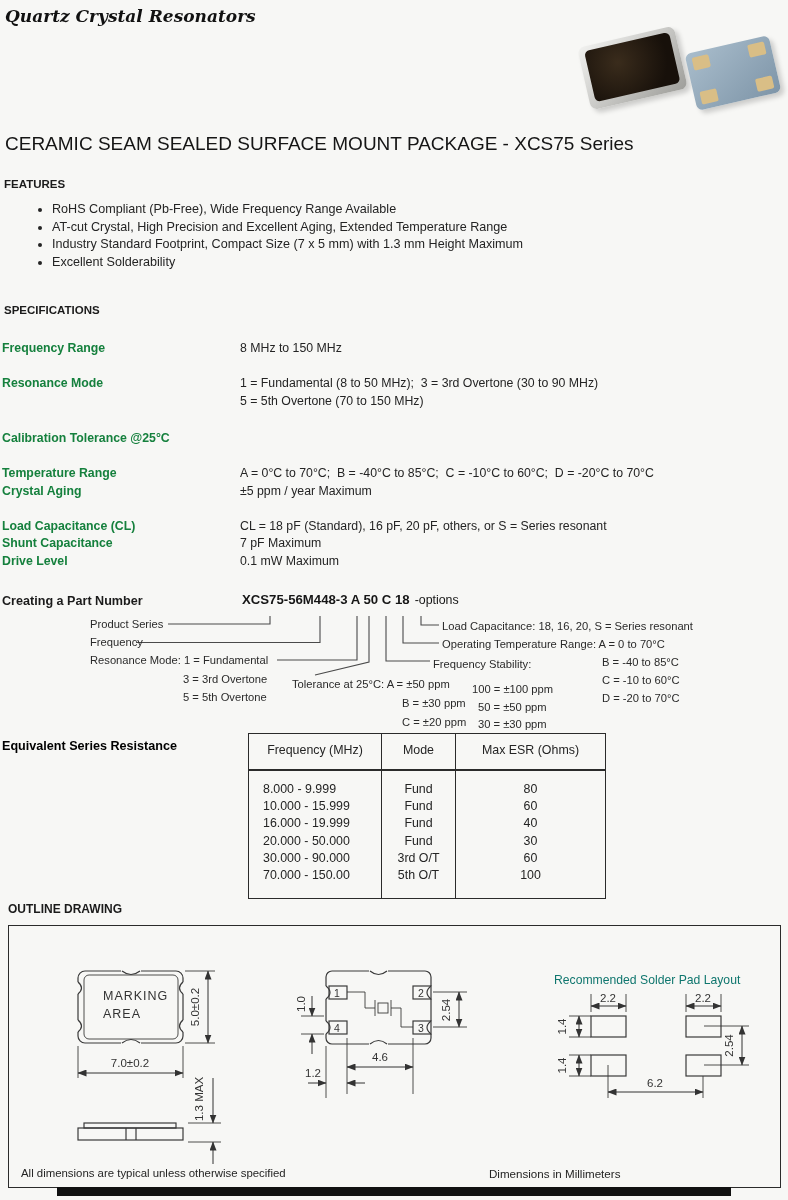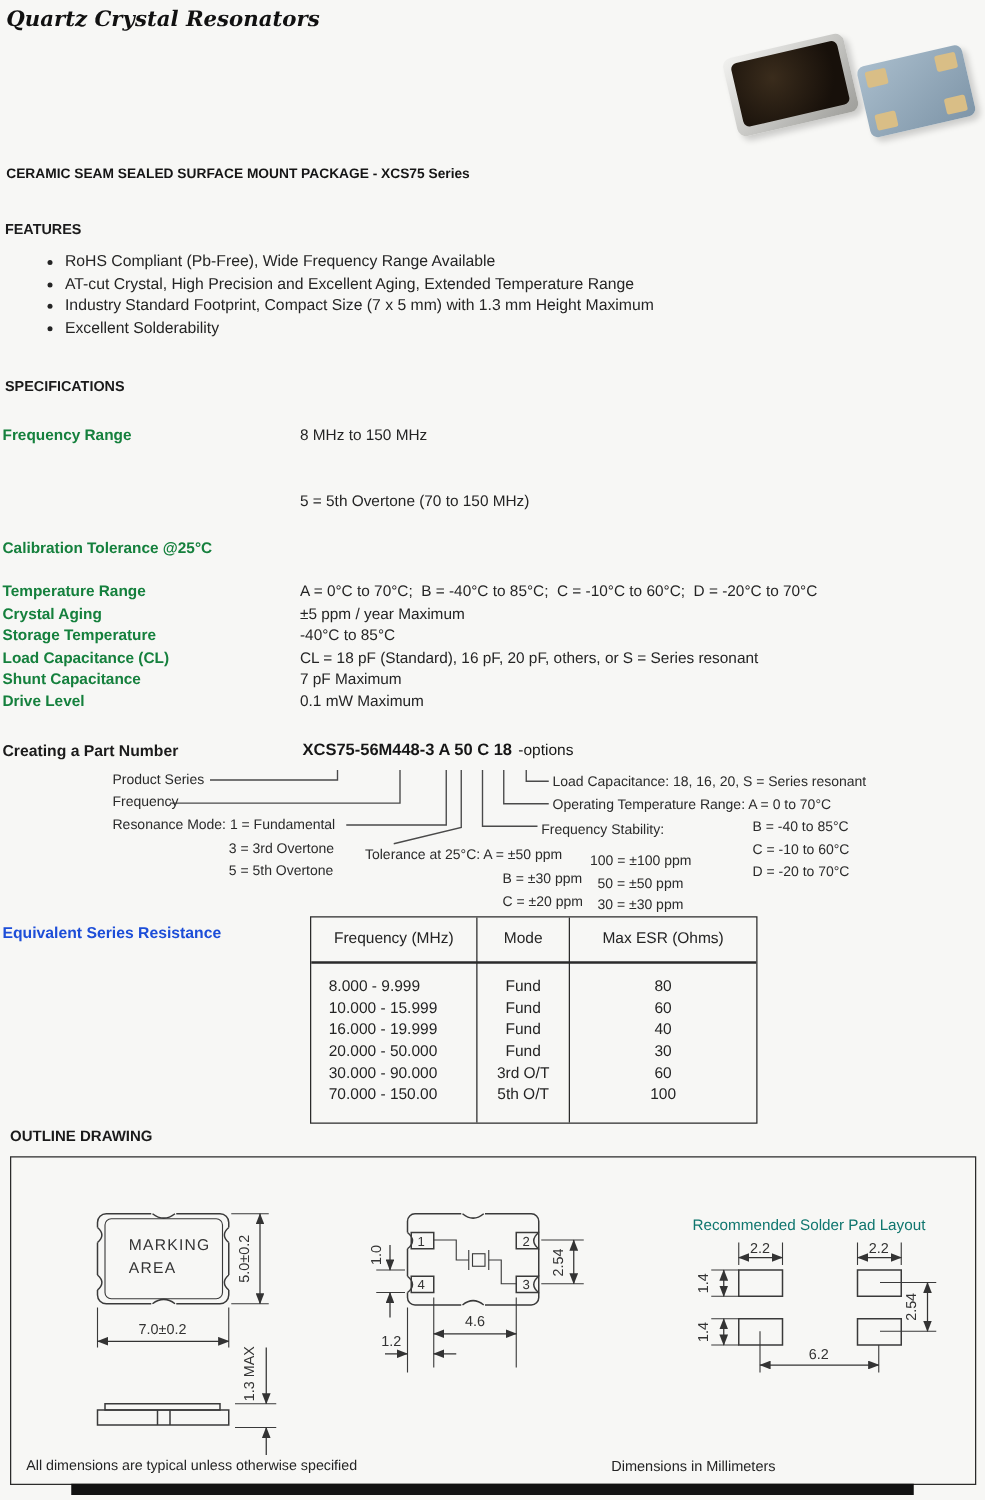--- a/index.html
+++ b/index.html
@@ -15,21 +15,21 @@
              box-shadow:3px 4px 5px rgba(0,0,0,0.18);}
   .chip-dark-inner{position:absolute;left:6px;top:5px;right:6px;bottom:7px;border-radius:5px;
              background:radial-gradient(circle at 35% 35%, #3a2c1c, #17100a 75%);}
   .chip-blue{left:690px;top:44px;width:86px;height:58px;transform:rotate(-13deg);
              background:linear-gradient(145deg,#a9bdcc,#7e95a8);border-radius:6px;
              box-shadow:3px 4px 5px rgba(0,0,0,0.18);}
   .chip-pad{position:absolute;width:17px;height:13px;background:#d9be86;border-radius:2px;}
   .chip-pad.tl{left:6px;top:5px}.chip-pad.tr{right:6px;top:5px}
   .chip-pad.bl{left:6px;bottom:5px}.chip-pad.br{right:6px;bottom:5px}
 
-  .main-title{left:5px;top:133px;font-size:11px;font-weight:bold;color:#151515;}
+  .main-title{left:5px;top:133px;font-size:19px;font-weight:normal;color:#151515;}
   .sec-h{font-size:11.5px;font-weight:bold;color:#1b1b1b;}
 
   
   .features{left:0;top:201px;margin:0;padding:0 0 0 52px;list-style:disc;}
   .features li{font-size:12.6px;line-height:17.5px;}
 
   
   .specs{left:0;top:340px;width:788px;height:240px;}
   .spec-row{position:absolute;left:2px;right:0;height:17px;font-size:12.3px;line-height:17px;}
   .spec-label{position:absolute;left:0;font-weight:bold;color:#15803d;white-space:pre;}
@@ -37,21 +37,21 @@
 
   
   .pn{left:0;top:590px;width:692px;height:152px;}
   .pn-h{position:absolute;left:2px;top:4px;font-weight:bold;font-size:12.6px;color:#1b1b1b;}
   .pn-ex{position:absolute;left:242px;top:2px;font-size:13.2px;font-weight:bold;color:#161616;white-space:pre;}
   .pn-suffix{font-weight:normal;font-size:12.4px;margin-left:5px;}
   .pn-l{position:absolute;font-size:11.2px;white-space:pre;color:#2a2a2a;}
   .pn-svg{position:absolute;left:0;top:0;}
 
   
-  .esr-h{left:2px;top:739px;font-size:12.6px;font-weight:bold;color:#1d4ed8;}
+  .esr-h{left:2px;top:739px;font-size:12.6px;font-weight:bold;color:#000000;}
   .esr{left:248px;top:733px;width:356px;height:164px;border:1.5px solid #2b2b2b;background:transparent;}
   .esr-v{position:absolute;top:0;bottom:0;width:1.5px;background:#2b2b2b;}
   .esr-hline{position:absolute;left:0;right:0;top:35px;height:1.5px;background:#2b2b2b;}
   .esr-th{position:absolute;top:9px;text-align:center;font-size:12.4px;}
   .esr-row{position:absolute;left:0;right:0;height:17.2px;font-size:12.4px;line-height:17.2px;}
   .esr-c0{position:absolute;left:14px;}
   .esr-c1{position:absolute;left:133px;width:73px;text-align:center;}
   .esr-c2{position:absolute;left:207px;width:149px;text-align:center;}
 
   
@@ -95,37 +95,37 @@
     <li>Industry Standard Footprint, Compact Size (7 x 5 mm) with 1.3 mm Height Maximum</li>
     <li>Excellent Solderability</li>
   </ul>
 
   <div class="abs sec-h" style="left:4px;top:304px;">SPECIFICATIONS</div>
   <div class="abs specs">
     <div class="spec-row" style="top:0px">
       <span class="spec-label">Frequency Range</span>
       <span class="spec-value">8 MHz to 150 MHz</span>
     </div>
+    <div class="spec-row" style="top:35px">
+      <span class="spec-label">Resonance Mode</span>
+      <span class="spec-value">1 = Fundamental (8 to 50 MHz);  3 = 3rd Overtone (30 to 90 MHz)</span>
+    </div>
     <div class="spec-row" style="top:52.5px">
       <span class="spec-value">5 = 5th Overtone (70 to 150 MHz)</span>
     </div>
     <div class="spec-row" style="top:90px">
       <span class="spec-label">Calibration Tolerance @25°C</span>
     </div>
     <div class="spec-row" style="top:125px">
       <span class="spec-label">Temperature Range</span>
       <span class="spec-value">A = 0°C to 70°C;  B = -40°C to 85°C;  C = -10°C to 60°C;  D = -20°C to 70°C</span>
     </div>
     <div class="spec-row" style="top:142.5px">
       <span class="spec-label">Crystal Aging</span>
       <span class="spec-value">±5 ppm / year Maximum</span>
-    </div>
-    <div class="spec-row" style="top:160px">
-      <span class="spec-label">Storage Temperature</span>
-      <span class="spec-value">-40°C to 85°C</span>
     </div>
     <div class="spec-row" style="top:177.5px">
       <span class="spec-label">Load Capacitance (CL)</span>
       <span class="spec-value">CL = 18 pF (Standard), 16 pF, 20 pF, others, or S = Series resonant</span>
     </div>
     <div class="spec-row" style="top:195px">
       <span class="spec-label">Shunt Capacitance</span>
       <span class="spec-value">7 pF Maximum</span>
     </div>
     <div class="spec-row" style="top:212.5px">

